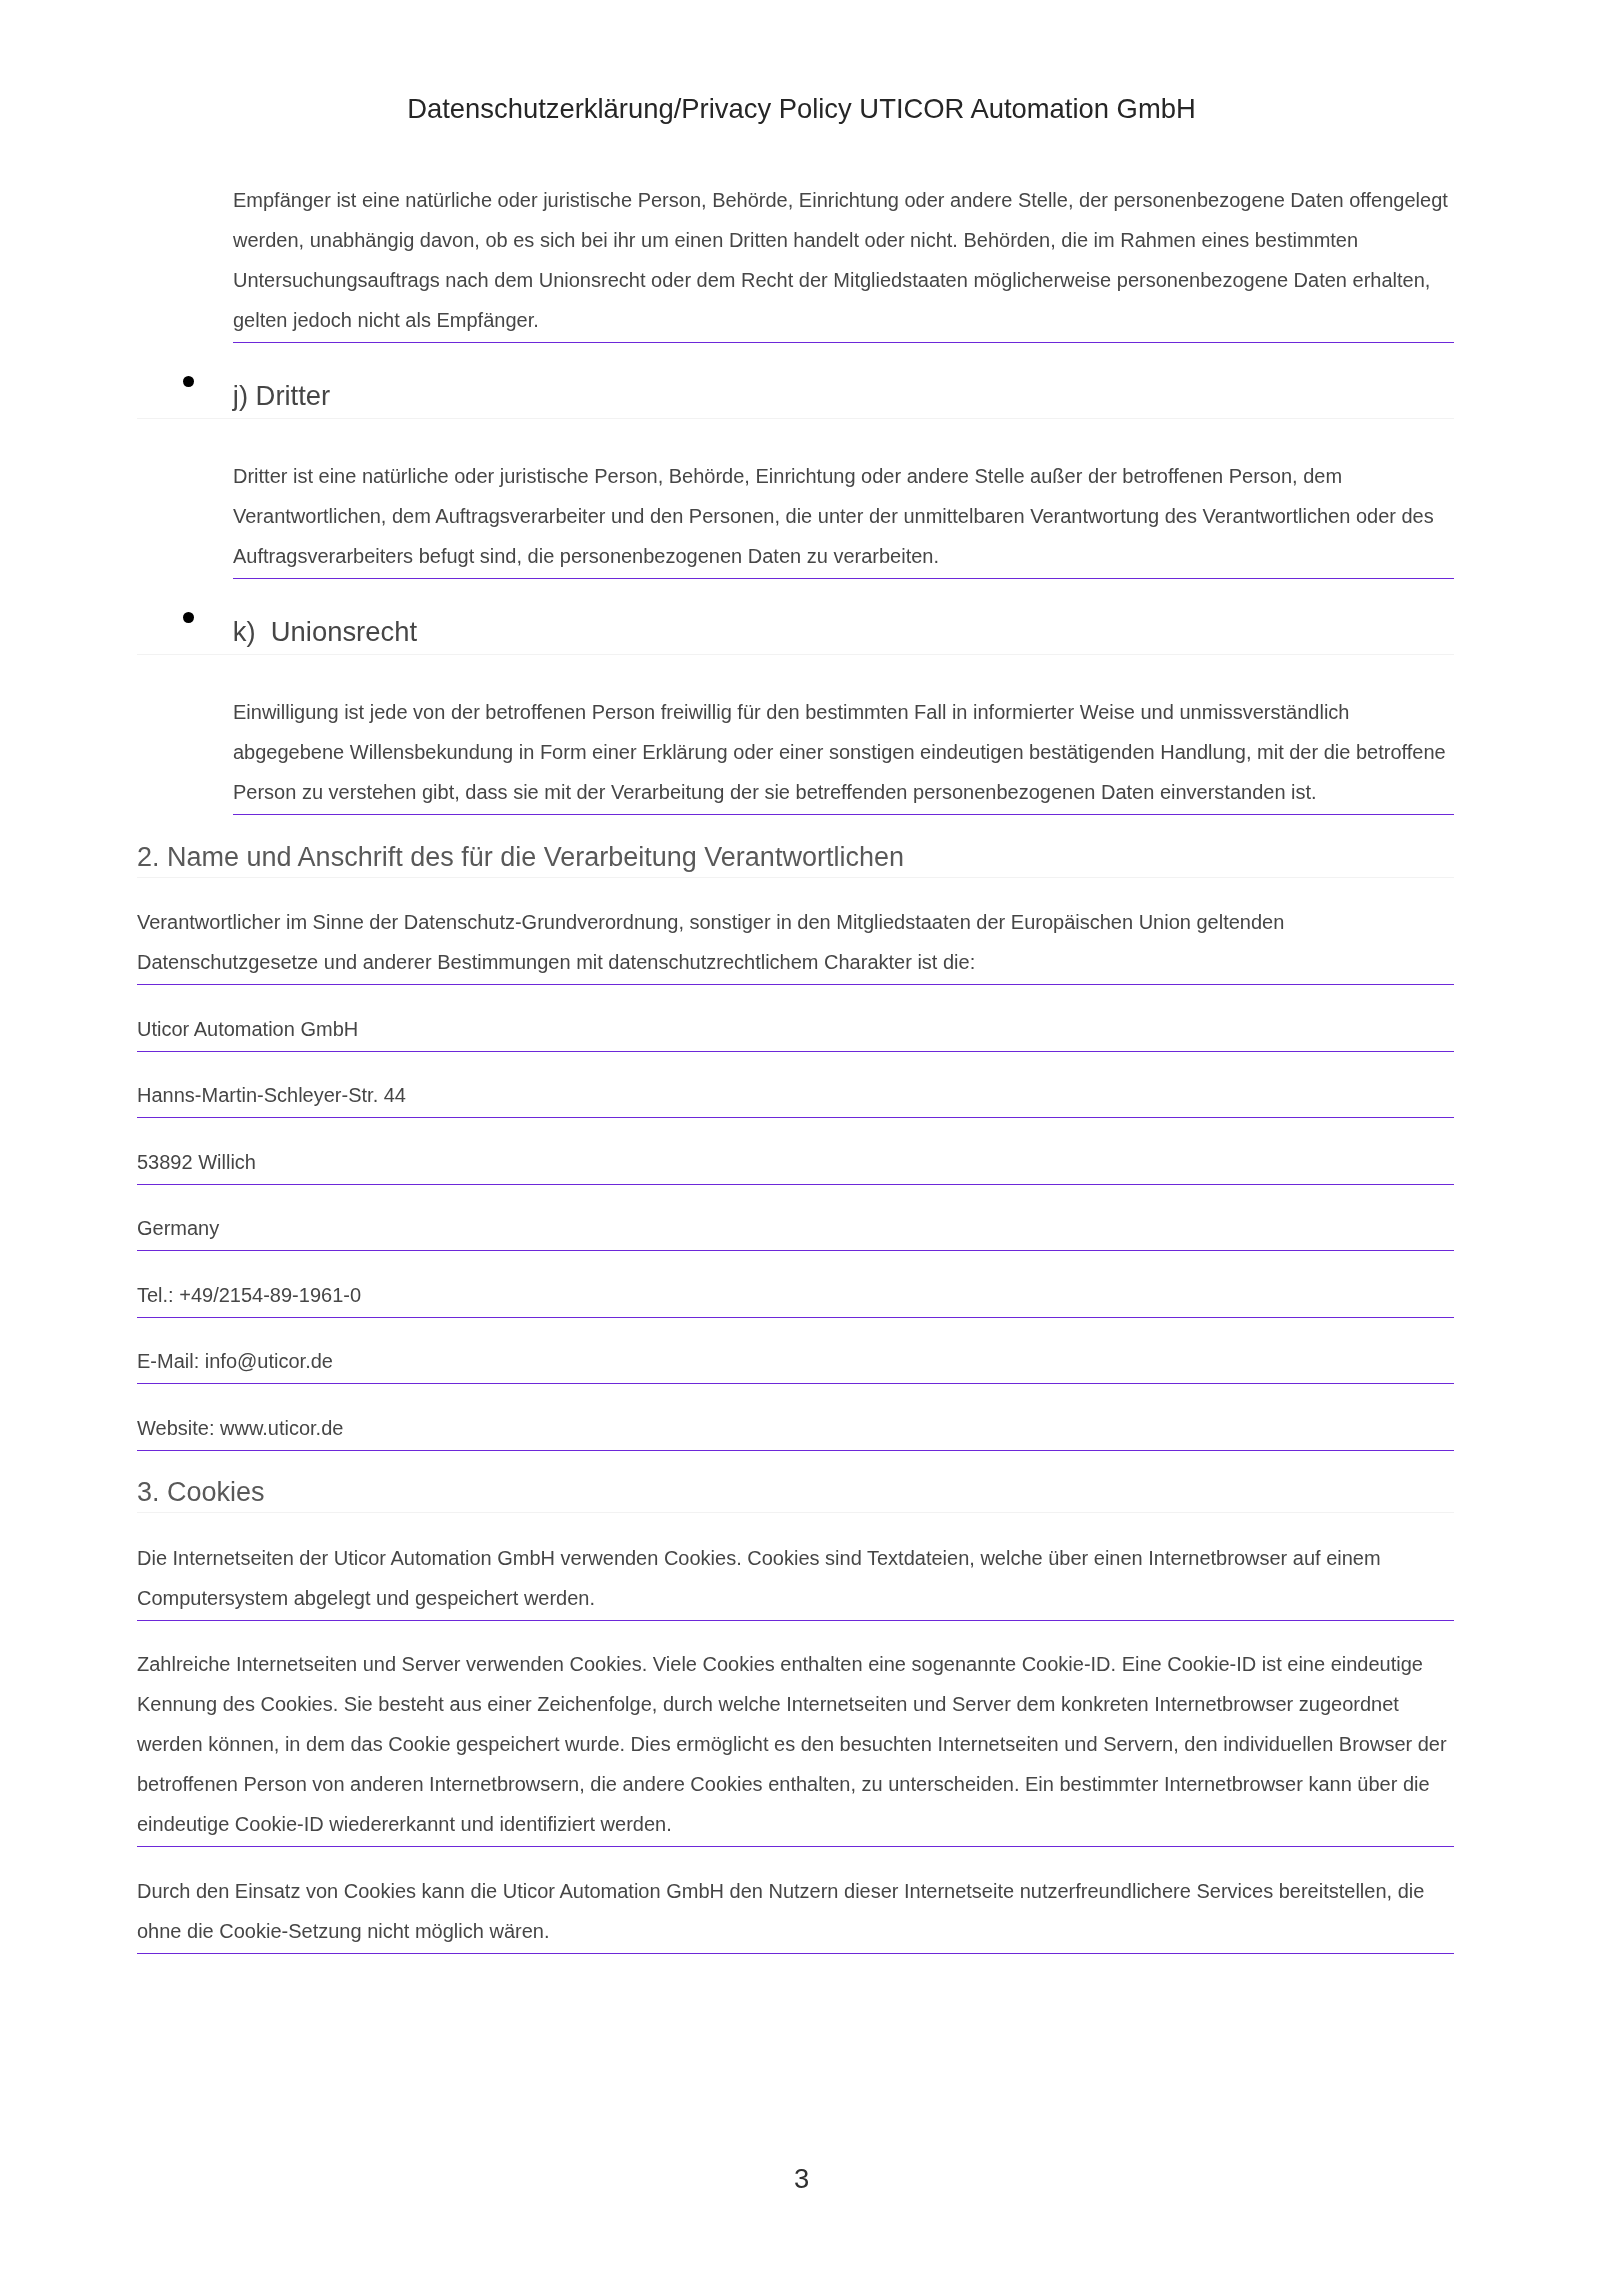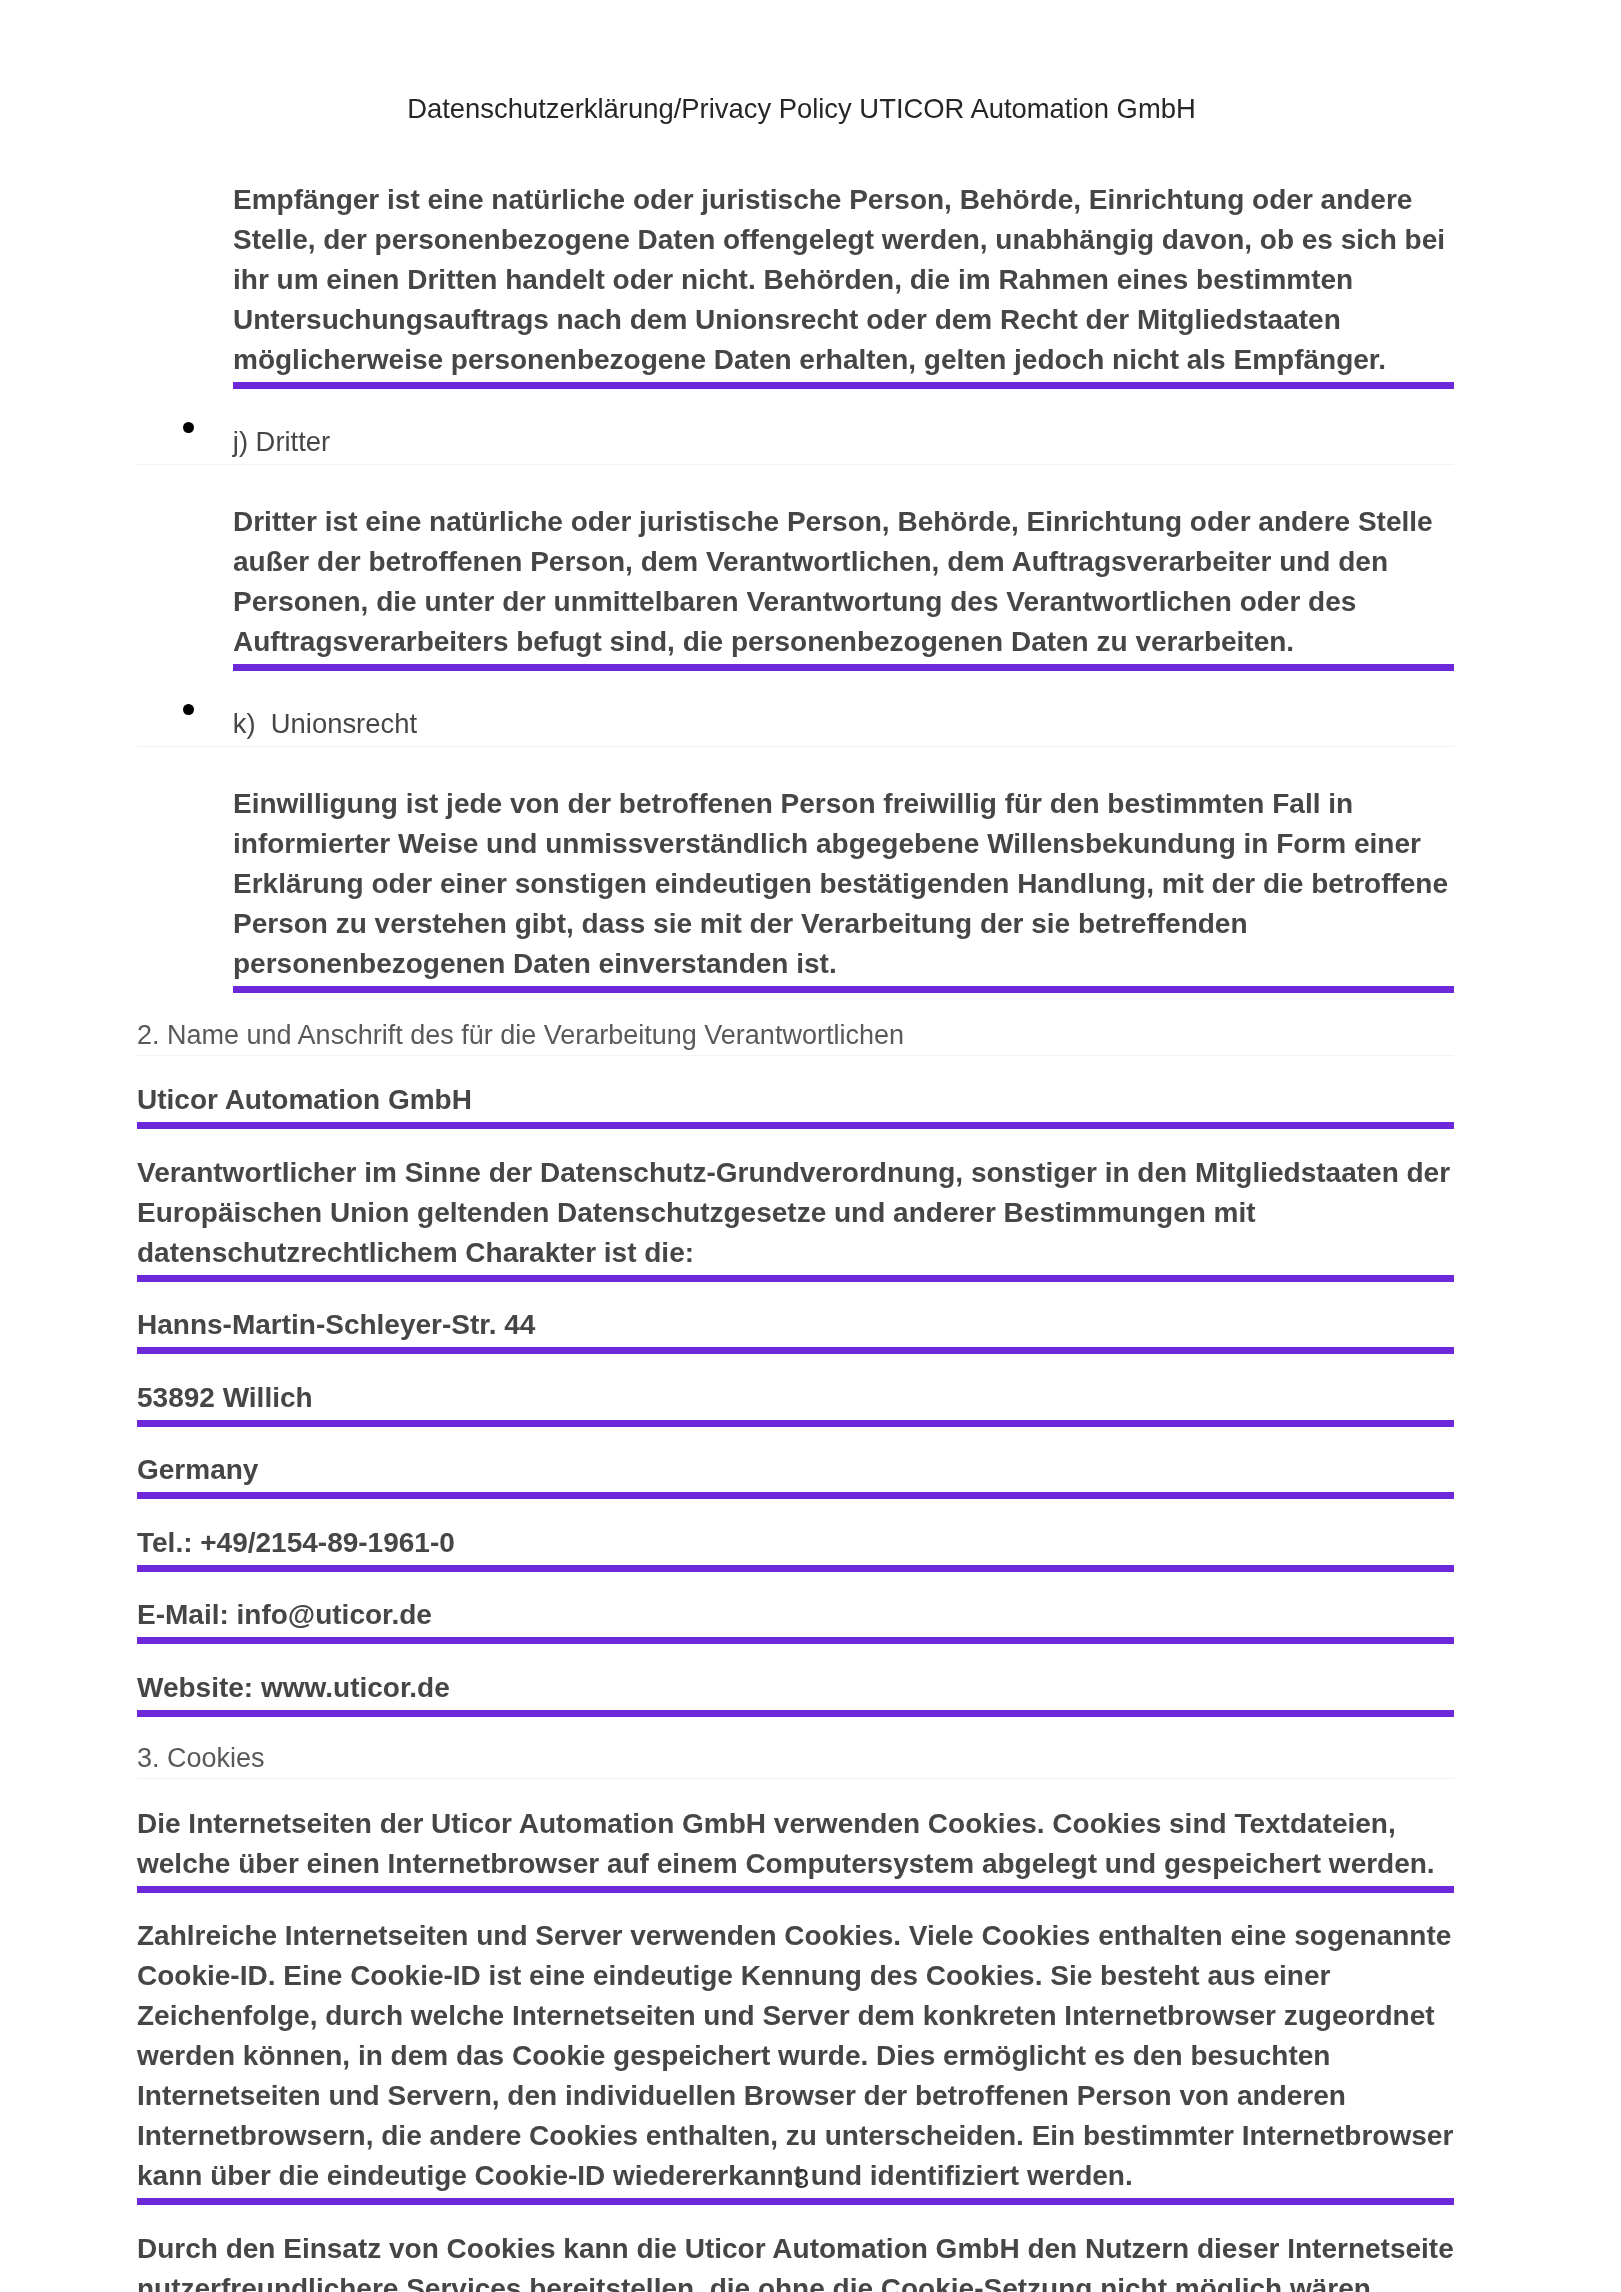--- a/index.html
+++ b/index.html
@@ -20,26 +20,25 @@
     padding-top: 94px;
     text-align: center;
     font-size: 27.4px;
     line-height: 29px;
     color: #262626;
   }
   .content {
     padding: 57px 149px 0 137px;
   }
   p.body {
-    font-size: 28px;
+    font-size: 20px;
     line-height: 40px;
     margin: 0 0 23.5px 0;
     padding-bottom: 2px;
-    border-bottom: 7px solid #6d28d9;
-    font-weight: bold;
+    border-bottom: 1px solid #6d28d9;
   }
   p.indent {
     margin-left: 96px;
   }
   .bullet-row {
     display: flex;
     align-items: flex-start;
     font-size: 27.4px;
     line-height: 40px;
     margin: 33px 0 37px 0;
@@ -98,23 +97,23 @@
 
     <div class="bullet-row">
       <span class="dot"></span>
       <span class="bullet-label">k)  Unionsrecht</span>
     </div>
 
     <p class="body indent">Einwilligung ist jede von der betroffenen Person freiwillig für den bestimmten Fall in informierter Weise und unmissverständlich abgegebene Willensbekundung in Form einer Erklärung oder einer sonstigen eindeutigen bestätigenden Handlung, mit der die betroffene Person zu verstehen gibt, dass sie mit der Verarbeitung der sie betreffenden personenbezogenen Daten einverstanden ist.</p>
 
     <h2 class="sec-heading">2. Name und Anschrift des für die Verarbeitung Verantwortlichen</h2>
 
+    <p class="body">Verantwortlicher im Sinne der Datenschutz-Grundverordnung, sonstiger in den Mitgliedstaaten der Europäischen Union geltenden Datenschutzgesetze und anderer Bestimmungen mit datenschutzrechtlichem Charakter ist die:</p>
+
     <p class="body">Uticor Automation GmbH</p>
-
-    <p class="body">Verantwortlicher im Sinne der Datenschutz-Grundverordnung, sonstiger in den Mitgliedstaaten der Europäischen Union geltenden Datenschutzgesetze und anderer Bestimmungen mit datenschutzrechtlichem Charakter ist die:</p>
     <p class="body">Hanns-Martin-Schleyer-Str. 44</p>
     <p class="body">53892 Willich</p>
     <p class="body">Germany</p>
     <p class="body">Tel.: +49/2154-89-1961-0</p>
     <p class="body">E-Mail: info@uticor.de</p>
     <p class="body">Website: www.uticor.de</p>
 
     <h2 class="sec-heading">3. Cookies</h2>
 
     <p class="body">Die Internetseiten der Uticor Automation GmbH verwenden Cookies. Cookies sind Textdateien, welche über einen Internetbrowser auf einem Computersystem abgelegt und gespeichert werden.</p>

